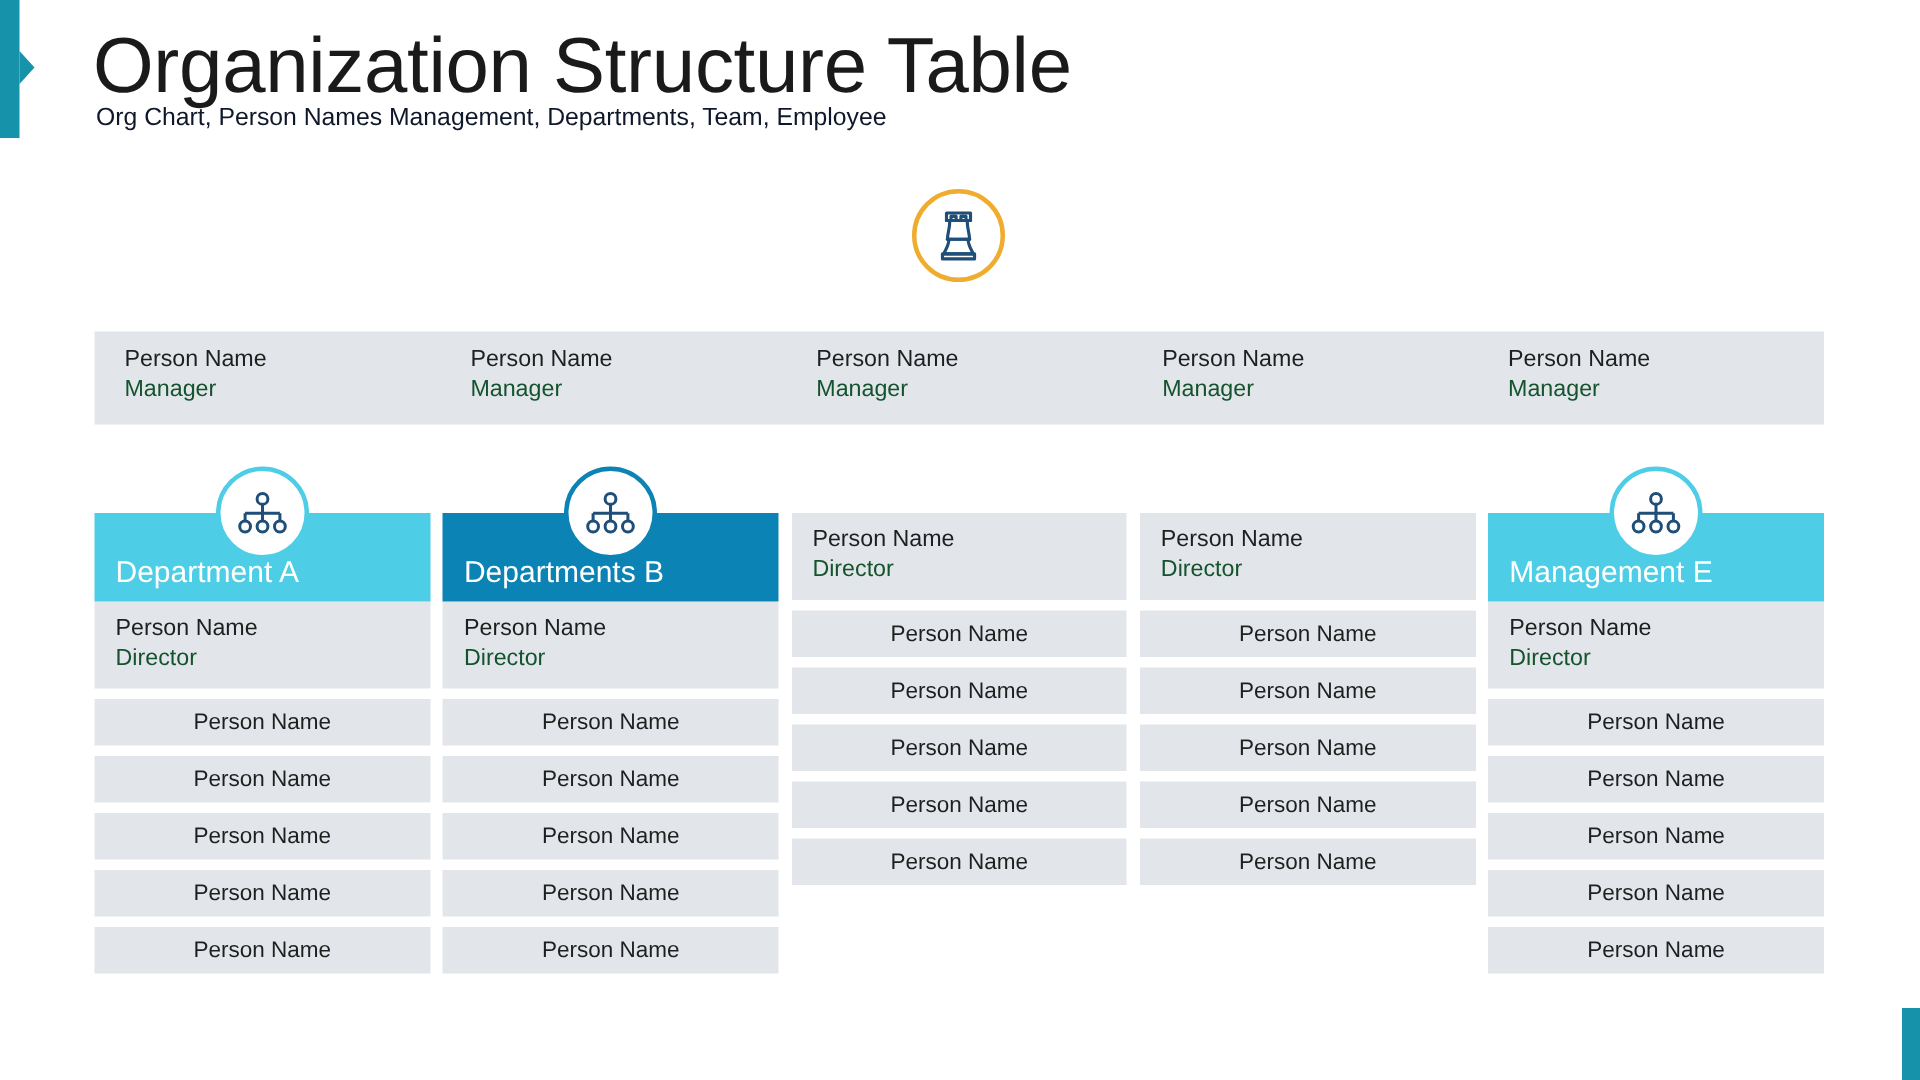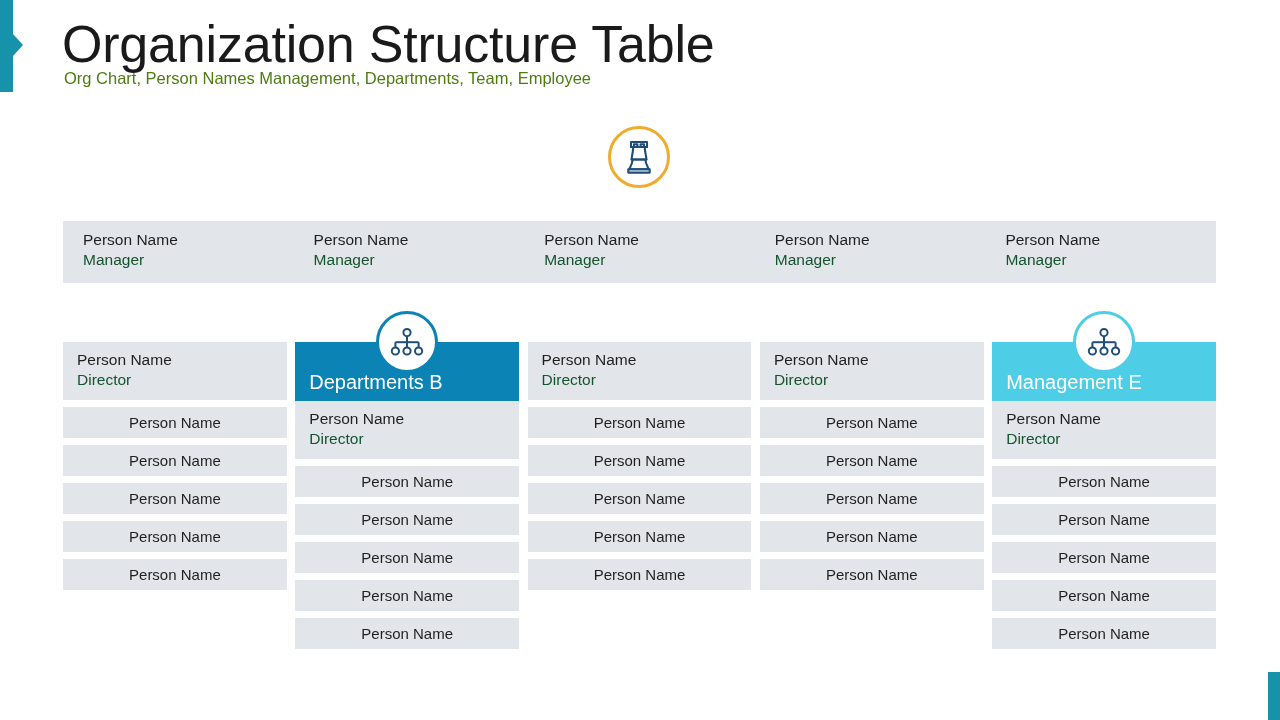--- a/index.html
+++ b/index.html
@@ -59,21 +59,21 @@
     color: #1a1a1a;
     letter-spacing: -0.2px;
     white-space: nowrap;
   }
   .page-subtitle {
     position: absolute;
     left: 64px;
     top: 69px;
     font-size: 16.5px;
     font-weight: 400;
-    color: #4d7c0f;
+    color: #0f172a;
     white-space: nowrap;
   }
 
   
   .mgmt-band {
     position: absolute;
     left: 63px;
     top: 150px;
     width: 1153px;
     height: 71px;
@@ -244,20 +244,36 @@
       <div class="role-name">Manager</div>
     </div>
     <div class="mgr-cell">
       <div class="person-name">Person Name</div>
       <div class="role-name">Manager</div>
     </div>
   </div>
 
   <div class="dept-grid" id="dept-grid">
       <div class="dept-col">
+        <div class="dept-header light">
+          <div class="icon-badge dept light">
+            <svg width="34" height="28" viewBox="0 0 34 28">
+              <g fill="none" stroke="#1F4E79" stroke-width="2">
+                <circle cx="17" cy="4.6" r="3.6"></circle>
+                <path d="M17 8.2 L17 14.2"></path>
+                <path d="M5.4 14.2 L28.6 14.2"></path>
+                <path d="M5.4 14.2 L5.4 19.4 M17 14.2 L17 19.4 M28.6 14.2 L28.6 19.4"></path>
+                <circle cx="5.4" cy="23" r="3.6"></circle>
+                <circle cx="17" cy="23" r="3.6"></circle>
+                <circle cx="28.6" cy="23" r="3.6"></circle>
+              </g>
+            </svg>
+          </div>
+          <div class="dept-title">Department A</div>
+        </div>
         <div class="dept-director">
           <div class="person-name">Person Name</div>
           <div class="role-name">Director</div>
         </div>
         <div class="emp-row">Person Name</div>
         <div class="emp-row">Person Name</div>
         <div class="emp-row">Person Name</div>
         <div class="emp-row">Person Name</div>
         <div class="emp-row">Person Name</div>
       </div>

